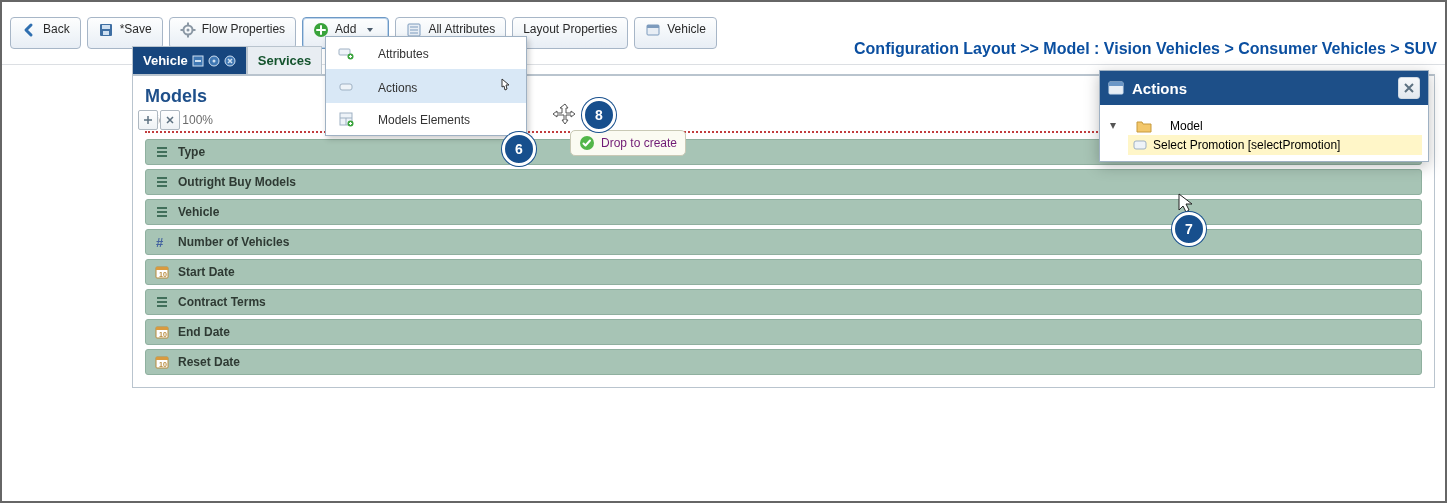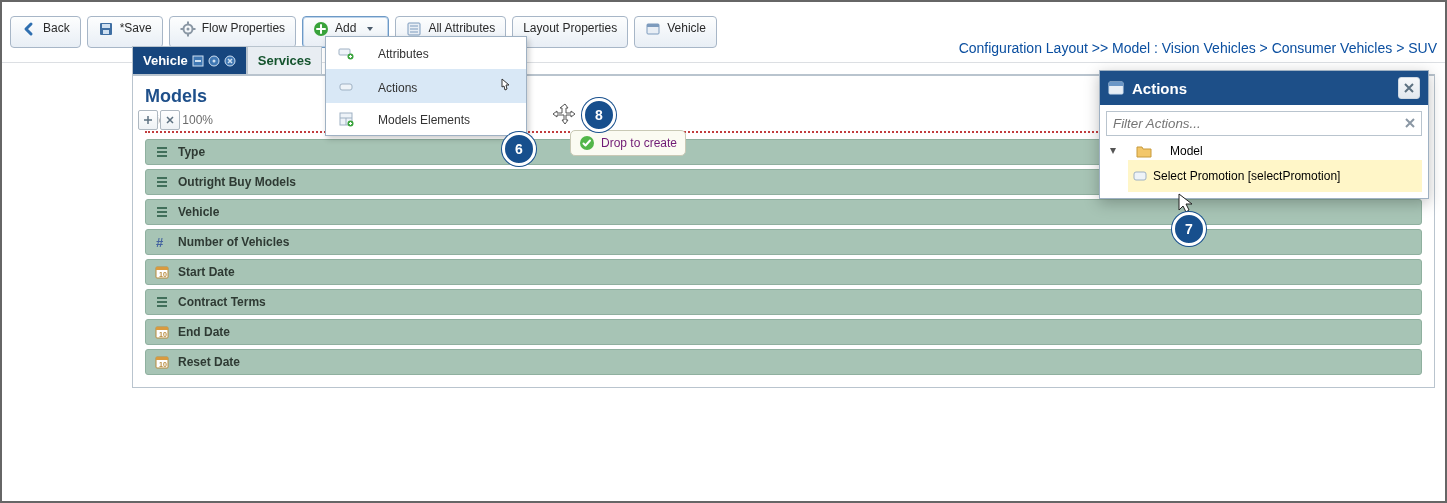--- a/index.html
+++ b/index.html
@@ -17,21 +17,21 @@
     --callout:#174f8d;
   }
   html,body{margin:0;padding:0;font-family:Arial,Helvetica,sans-serif;font-size:12px;background:#fff;}
   .frame{border:2px solid #666;width:1443px;height:499px;position:relative;overflow:hidden;background:#fff;}
 
   
   .toolbar{display:flex;align-items:center;gap:6px;padding:6px 8px;background:#fff;border-bottom:1px solid #dcdfe3;}
   .btn{display:inline-flex;gap:6px;padding:4px 10px;background:var(--btn-bg);border:1px solid var(--btn-border);border-radius:4px;color:#2a2a2a;cursor:pointer;height:22px;}
   .btn .ico{width:16px;height:16px;display:inline-flex;align-items:center;justify-content:center;}
   .btn.active{border-color:#6d99c6;box-shadow:0 0 0 1px #bcd3ea inset;}
-  .breadcrumb{margin-left:auto;color:var(--breadcrumb);font-weight:normal;font-size:14px;margin-top:32px;}
+  .breadcrumb{margin-left:auto;color:var(--breadcrumb);font-weight:bold;font-size:16px;margin-top:32px;}
 
   
   .workspace{position:absolute;top:44px;left:130px;right:10px;bottom:8px;}
   .tabs{display:flex;align-items:flex-end;}
   .tab{padding:6px 10px;border:1px solid var(--panel-border);border-bottom:none;background:var(--tab-inactive-bg);color:#14532d;cursor:pointer;display:flex;align-items:center;gap:4px;font-size:13px;font-weight:bold;}
   .tab.active{background:var(--tab-active-bg);color:#fff;font-weight:bold;}
   .tab .ticon{width:12px;height:12px;display:inline-block;}
   .panel{border:1px solid var(--panel-border);border-top:2px solid var(--panel-border);padding:10px 12px 12px 12px;background:#fff;position:relative;}
   .panel h2{margin:0 0 6px 0;color:var(--accent);font-size:18px;}
   .width-lbl{color:#6b6b6b;font-size:12px;margin-bottom:4px;display:block;}
@@ -60,21 +60,21 @@
   .dialog{position:absolute;top:68px;right:16px;width:328px;background:#fff;border:1px solid #9fb1c3;box-shadow:0 4px 14px rgba(0,0,0,.25);z-index:30;}
   .dlg-head{background:var(--dialog-header);color:#fff;display:flex;align-items:center;padding:6px 8px;gap:8px;font-weight:bold;font-size:15px;}
   .dlg-head .spacer{flex:1;}
   .dlg-close{width:20px;height:20px;border:1px solid #cfd9e3;border-radius:3px;background:linear-gradient(#f6f8fa,#e2e8ee);display:flex;align-items:center;justify-content:center;cursor:pointer;color:#4a5a6b;}
   .dlg-body{padding:6px;}
   .filter-wrap{position:relative;}
   .filter{width:100%;box-sizing:border-box;border:1px solid #b9c4ce;padding:4px 22px 4px 6px;font-style:italic;color:#888;}
   .filter-clear{position:absolute;right:3px;top:3px;width:18px;height:18px;display:flex;align-items:center;justify-content:center;color:#7b8b9a;cursor:pointer;}
   .tree{margin-top:6px;}
   .tree-node{display:flex;align-items:center;gap:18px;padding:2px 2px;}
-  .tree-child{margin-left:22px;background:#fff6c8;border:1px dotted transparent;padding:8px 4px;display:flex;align-items:center;gap:6px;}
+  .tree-child{margin-left:22px;background:#fff6c8;border:1px dotted transparent;padding:2px 4px;display:flex;align-items:center;gap:6px;}
   .cursor-arrow{position:absolute;top:190px;right:250px;z-index:31;}
 
   
   .callout{position:absolute;width:28px;height:28px;border-radius:50%;background:var(--callout);color:#fff;display:flex;align-items:center;justify-content:center;font-weight:bold;font-size:14px;border:3px solid #fff;box-shadow:0 0 0 1px var(--callout);z-index:40;}
 
   
   svg{display:block;}
 </style>
 </head>
 <body>
@@ -356,28 +356,20 @@
         </span>
       <span>Actions</span>
       <span class="spacer"></span>
       <span class="dlg-close">
           <svg width="12" height="12" viewBox="0 0 12 12">
             <path d="M2 2l8 8M10 2l-8 8" stroke="#5d7181" stroke-width="2"></path>
           </svg>
         </span>
     </div>
     <div class="dlg-body">
-      <div class="filter-wrap">
-        <input class="filter" placeholder="Filter Actions..." style="">
-        <span class="filter-clear">
-            <svg width="12" height="12" viewBox="0 0 12 12">
-              <path d="M2 2l8 8M10 2l-8 8" stroke="#8a97a4" stroke-width="2"></path>
-            </svg>
-          </span>
-      </div>
       <div class="tree">
         <div class="tree-node">
           <span>
               <svg width="10" height="10" viewBox="0 0 10 10">
                 <path d="M2 2 L8 5 L2 8 Z" fill="#555" transform="rotate(90 5 5)"></path>
               </svg>
             </span>
           <span>
               <svg width="16" height="14" viewBox="0 0 16 14">
                 <path d="M1 3h5l1 2h8v8H1z" fill="#f3c76a" stroke="#c79a3c"></path>

